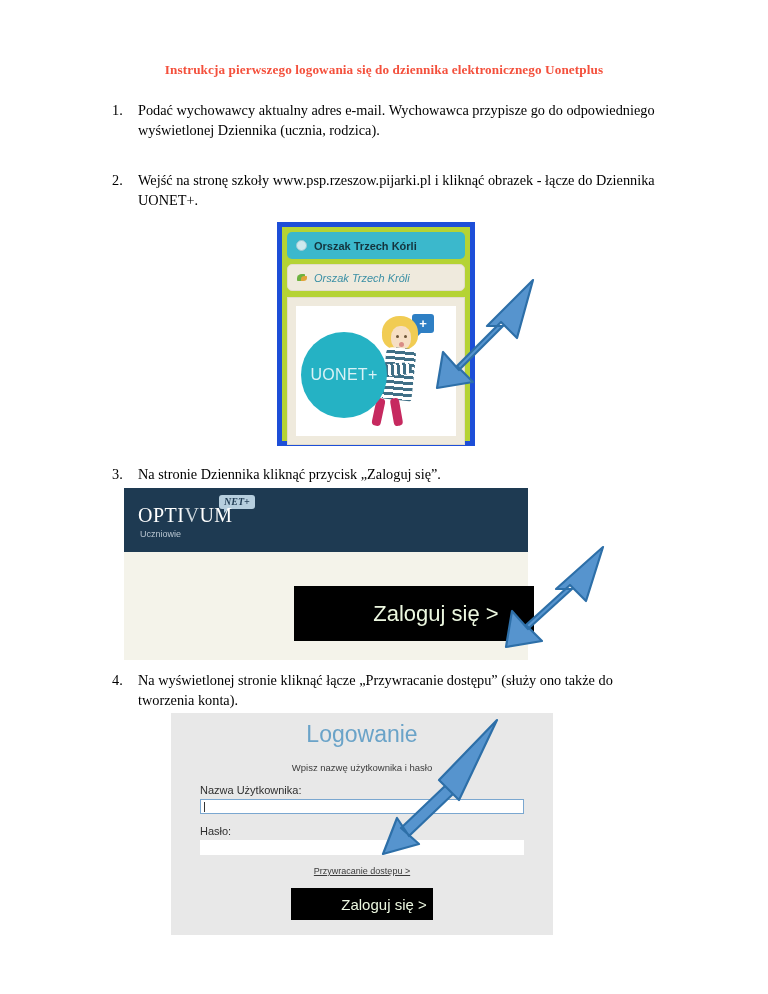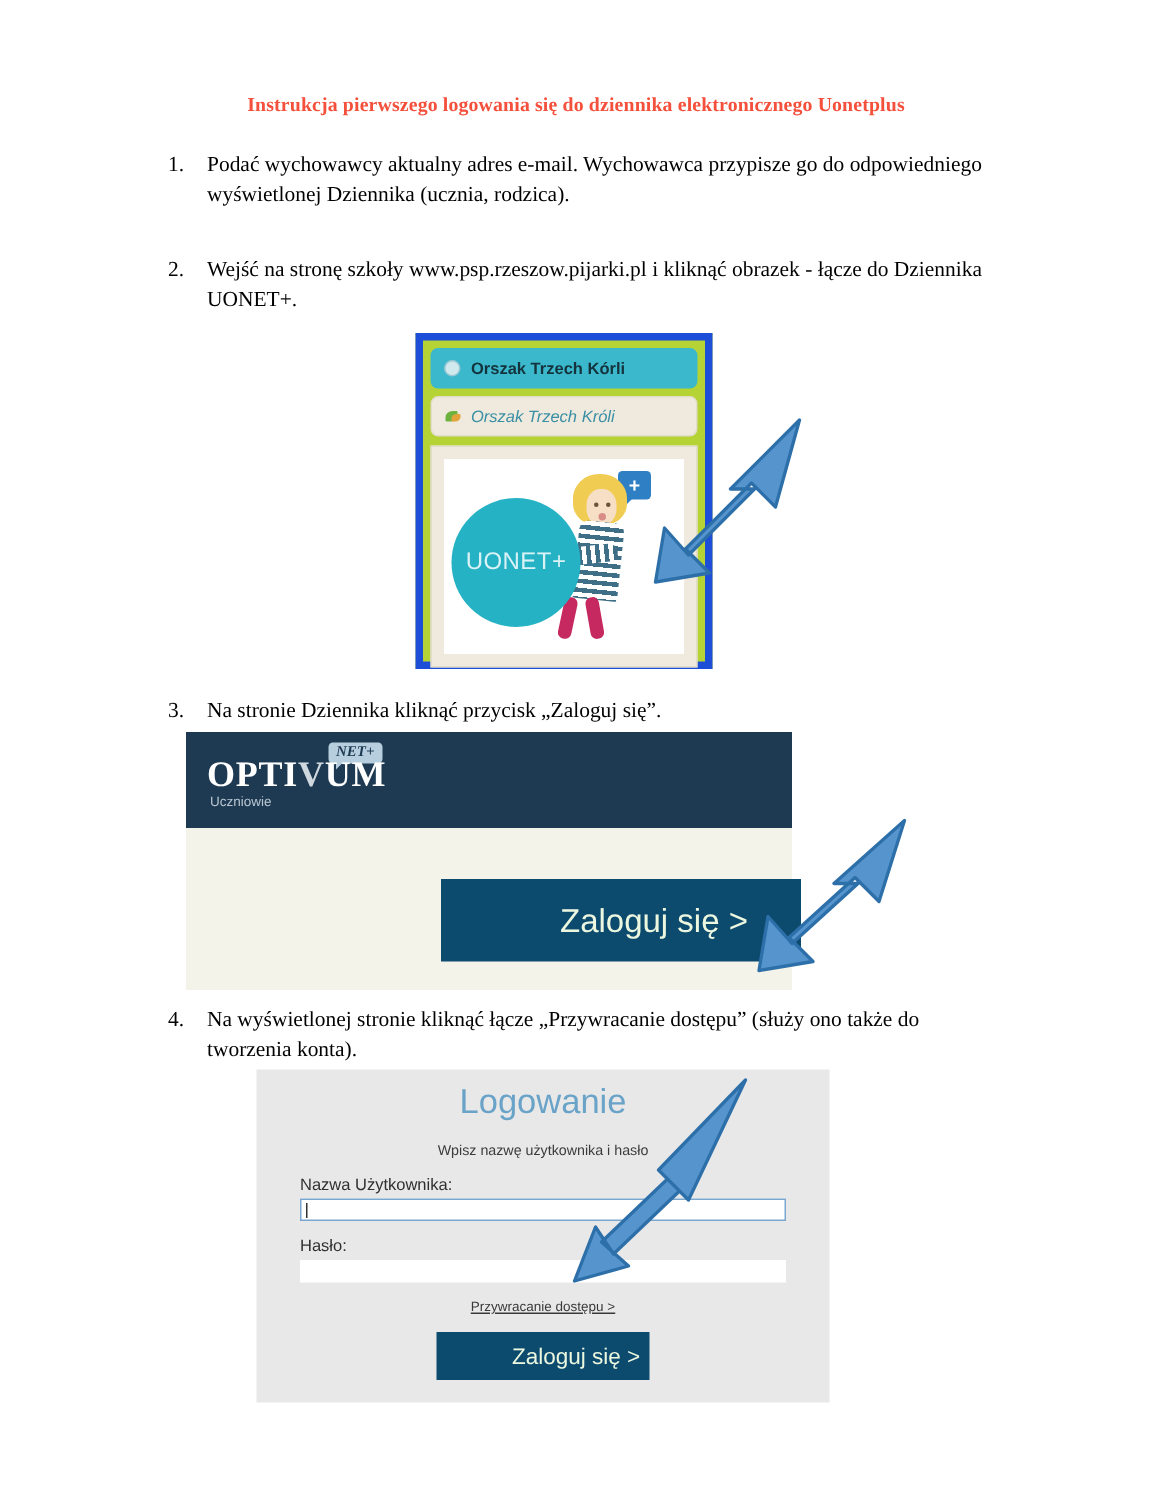--- a/index.html
+++ b/index.html
@@ -240,22 +240,22 @@
   }
   .opt-header {
     height: 64px;
     background: #1e3a52;
     position: relative;
   }
   .opt-logo {
     position: absolute;
     left: 14px; top: 16px;
     font-family: "Liberation Serif","DejaVu Serif",serif;
-    font-size: 24px;
-    font-weight: bold;
+    font-size: 20px;
+    font-weight: normal;
     color: #ffffff;
     letter-spacing: .5px;
   }
   .opt-logo .v { color: #cfd8de; }
   .opt-sub {
     position: absolute;
     left: 16px; top: 41px;
     font-family: "Liberation Sans","DejaVu Sans",sans-serif;
     font-size: 9px;
     color: #b9c6d1;
@@ -273,21 +273,21 @@
     border-radius: 3px;
   }
   .opt-badge::after {
     content:"";
     position:absolute;
     left: 5px; bottom:-4px;
     border-left: 5px solid #b6cede;
     border-bottom: 5px solid transparent;
   }
   .btn-green {
-    background: #0c4a6e;
+    background: #000000;
     color: #ecf7e0;
     font-family: "Liberation Sans","DejaVu Sans",sans-serif;
     display: flex;
     align-items: center;
     justify-content: center;
     box-sizing: border-box;
     padding-left: 44px;
   }
   .opt-login-btn {
     position: absolute;

